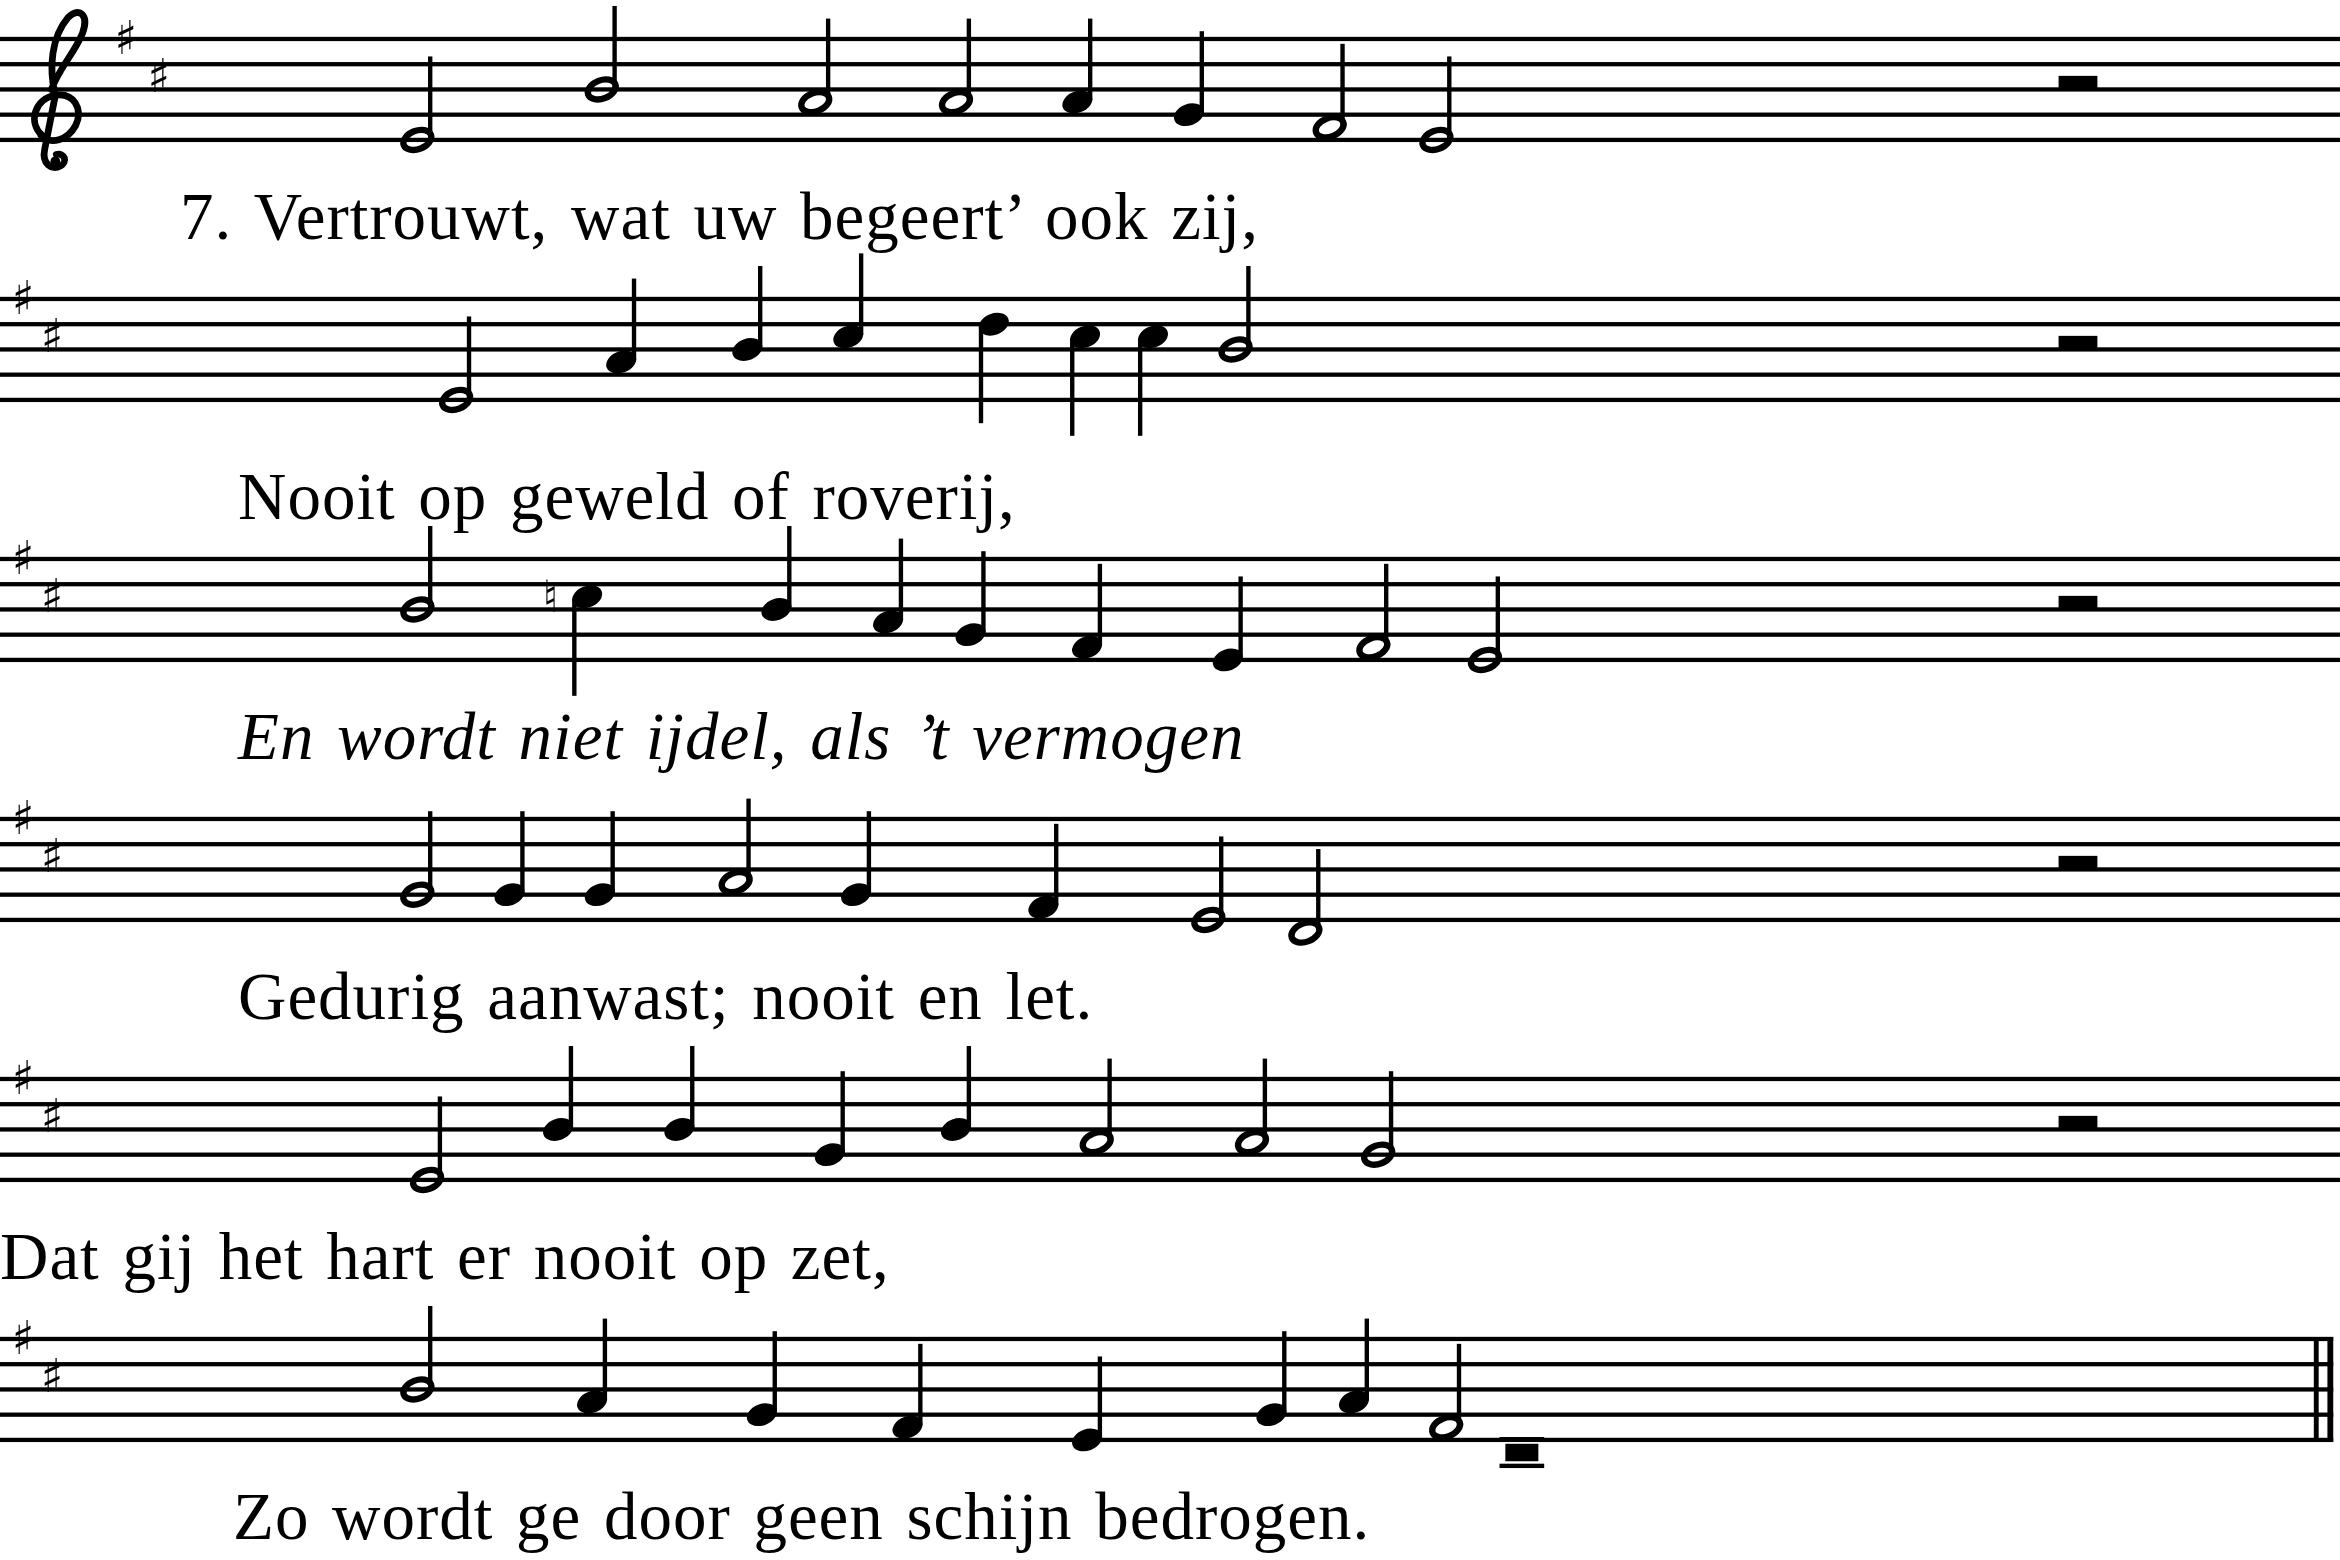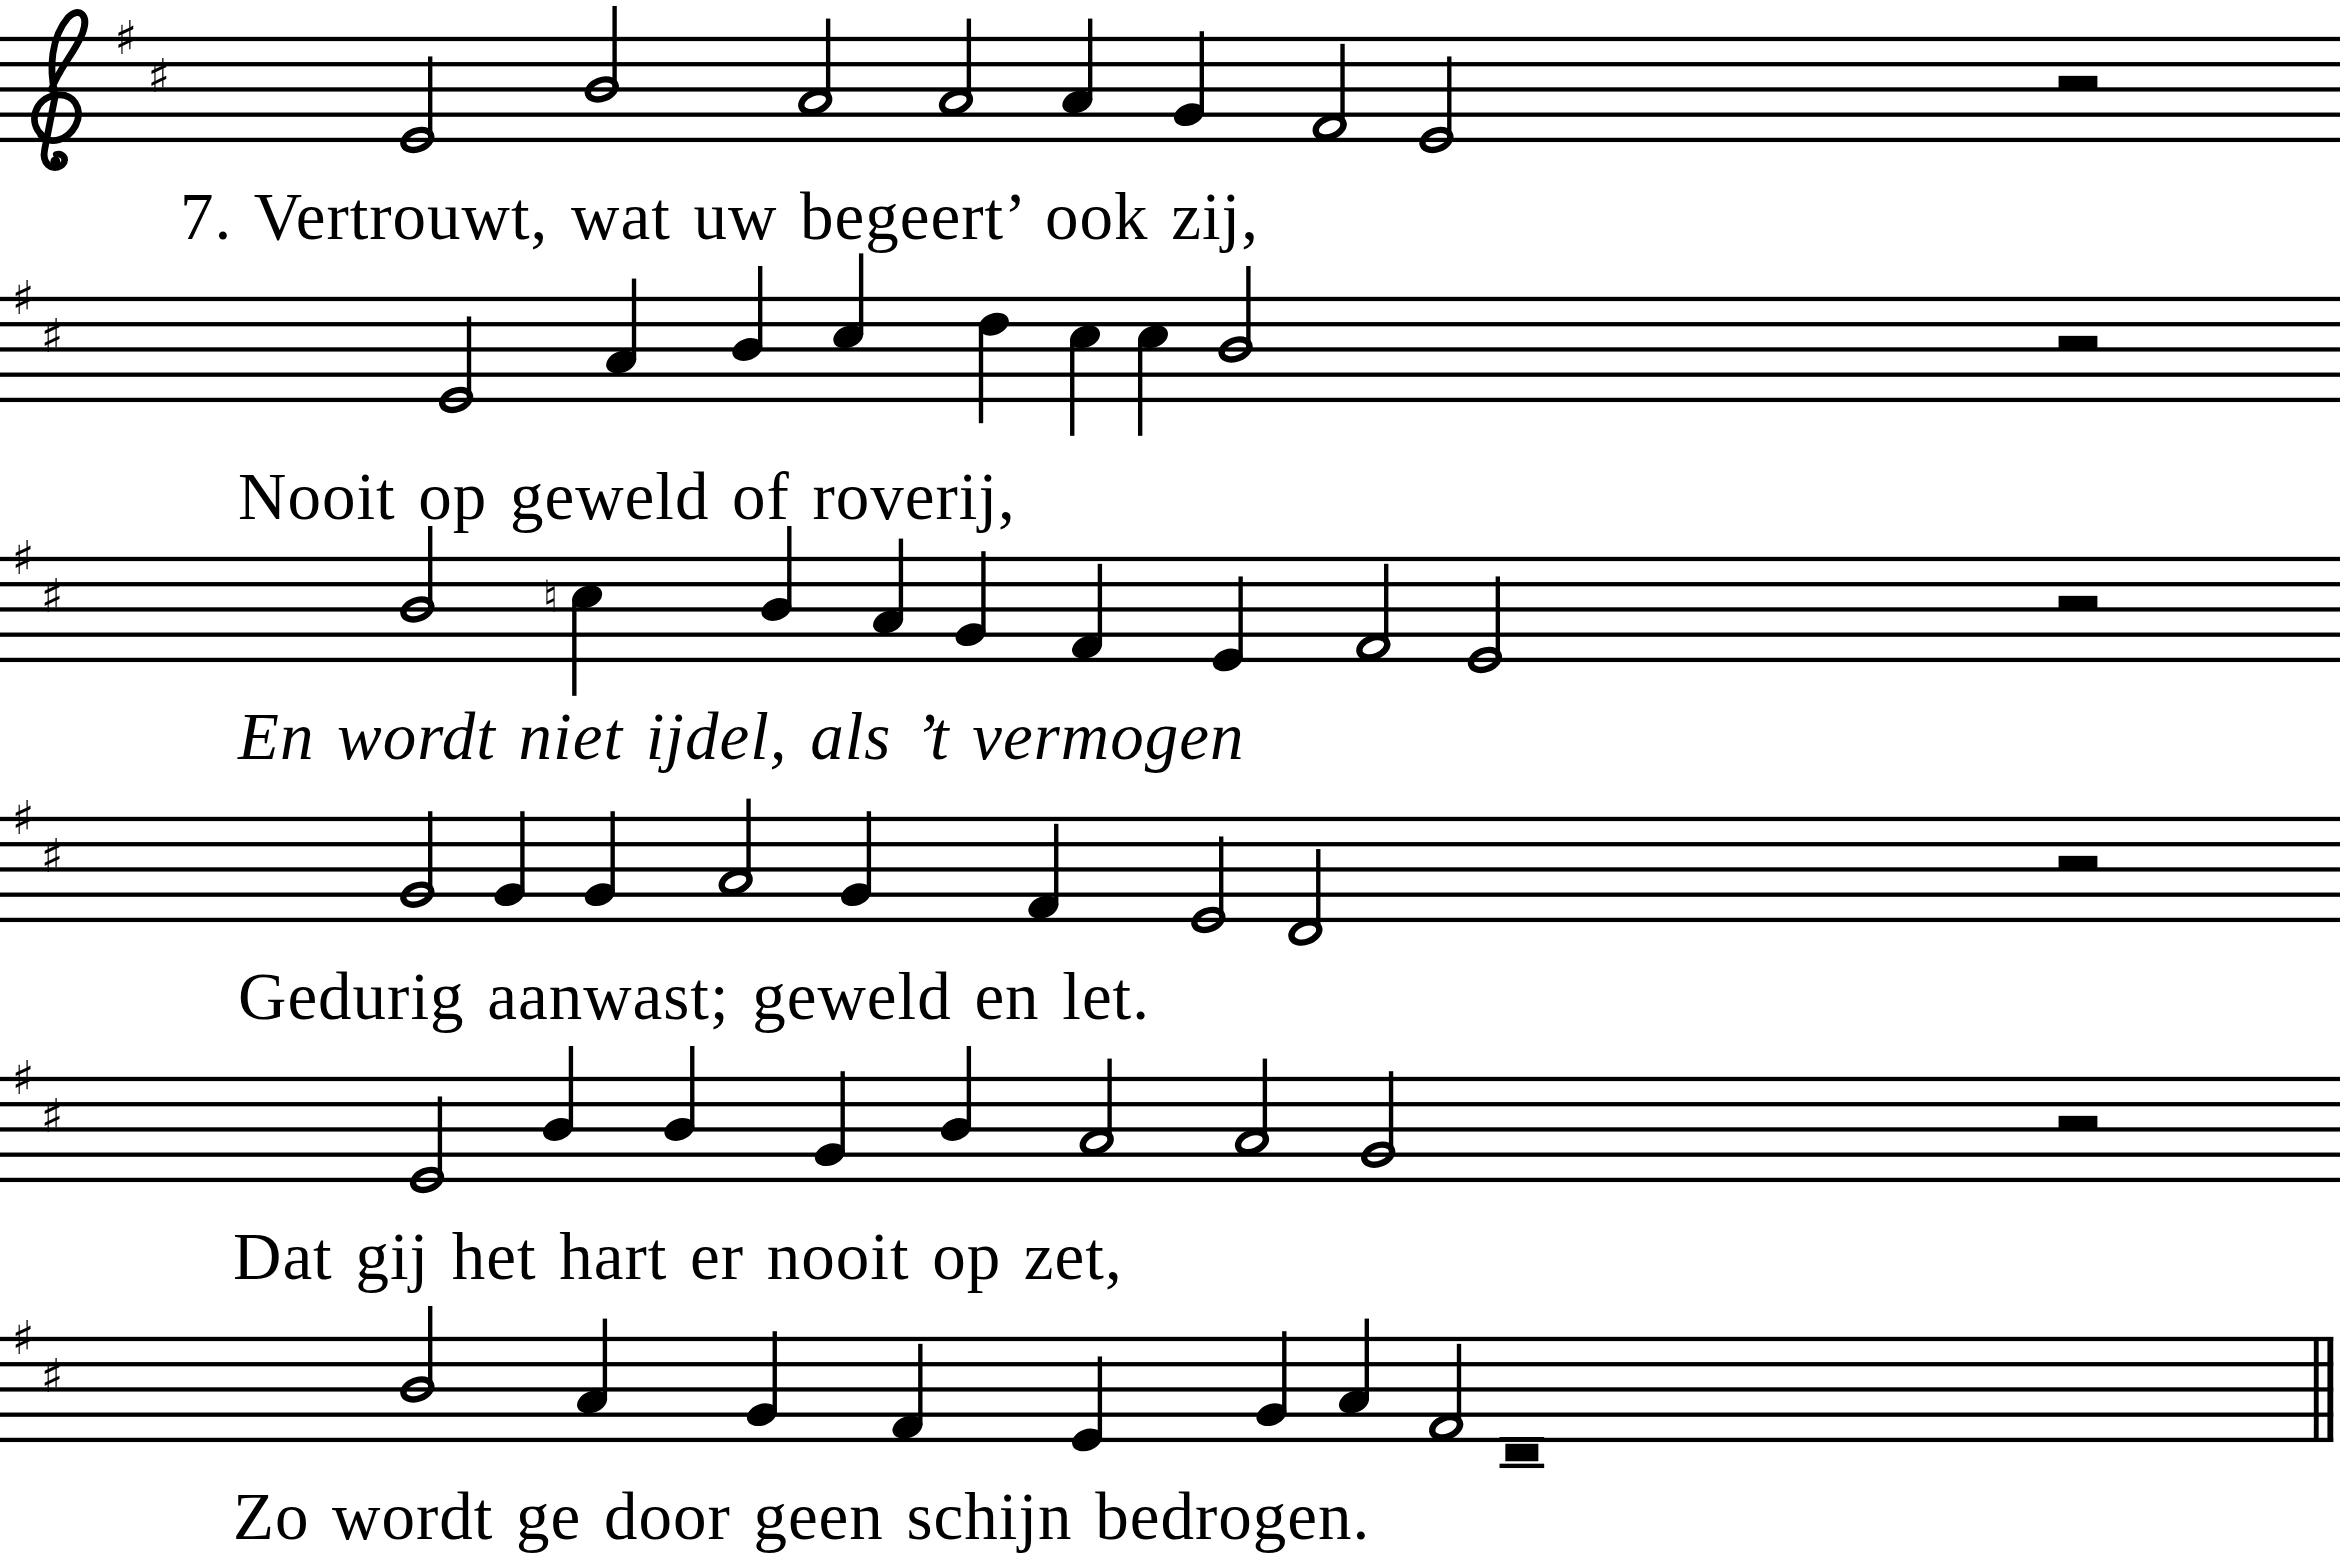--- a/index.html
+++ b/index.html
@@ -221,21 +221,21 @@
             <ellipse cx="1245" cy="144" rx="15" ry="9.5" fill="none" stroke="#000000" stroke-width="6.5" transform="rotate(-21 1245 144)"></ellipse>
             <rect x="1256" y="58" width="4.5" height="84" fill="#000000"></rect>
           </g>
           <g>
             <ellipse cx="1345" cy="157" rx="15" ry="9.5" fill="none" stroke="#000000" stroke-width="6.5" transform="rotate(-21 1345 157)"></ellipse>
             <rect x="1356" y="71" width="4.5" height="84" fill="#000000"></rect>
           </g>
           <rect x="2121" y="78" width="40" height="14" fill="#000000"></rect>
         </svg>
     </div>
-    <div class="lyric" style="padding-left: 238px;">Gedurig aanwast; geweld en let.</div>
+    <div class="lyric" style="padding-left: 238px;">Gedurig aanwast; nooit en let.</div>
   </div>
 
   <div class="system">
     <div class="staffwrap">
       <svg width="2341" height="175" viewBox="0 0 2412 180">
           <rect x="0" y="37.8" width="2412" height="4.4" fill="#000000"></rect>
           <rect x="0" y="63.8" width="2412" height="4.4" fill="#000000"></rect>
           <rect x="0" y="89.8" width="2412" height="4.4" fill="#000000"></rect>
           <rect x="0" y="115.8" width="2412" height="4.4" fill="#000000"></rect>
           <rect x="0" y="141.8" width="2412" height="4.4" fill="#000000"></rect>
@@ -269,21 +269,21 @@
             <ellipse cx="1290" cy="105" rx="15" ry="9.5" fill="none" stroke="#000000" stroke-width="6.5" transform="rotate(-21 1290 105)"></ellipse>
             <rect x="1301" y="19" width="4.5" height="84" fill="#000000"></rect>
           </g>
           <g>
             <ellipse cx="1420" cy="118" rx="15" ry="9.5" fill="none" stroke="#000000" stroke-width="6.5" transform="rotate(-21 1420 118)"></ellipse>
             <rect x="1431" y="32" width="4.5" height="84" fill="#000000"></rect>
           </g>
           <rect x="2121" y="78" width="40" height="14" fill="#000000"></rect>
         </svg>
     </div>
-    <div class="lyric" style="padding-left: 233px; font-family: Liberation Serif, serif;">Dat gij het hart er nooit op zet,</div>
+    <div class="lyric" style=" font-family: Liberation Serif, serif;">Dat gij het hart er nooit op zet,</div>
   </div>
 
   <div class="system">
     <div class="staffwrap">
       <svg width="2341" height="175" viewBox="0 0 2412 180">
           <rect x="0" y="37.8" width="2404" height="4.4" fill="#000000"></rect>
           <rect x="0" y="63.8" width="2404" height="4.4" fill="#000000"></rect>
           <rect x="0" y="89.8" width="2404" height="4.4" fill="#000000"></rect>
           <rect x="0" y="115.8" width="2404" height="4.4" fill="#000000"></rect>
           <rect x="0" y="141.8" width="2404" height="4.4" fill="#000000"></rect>

